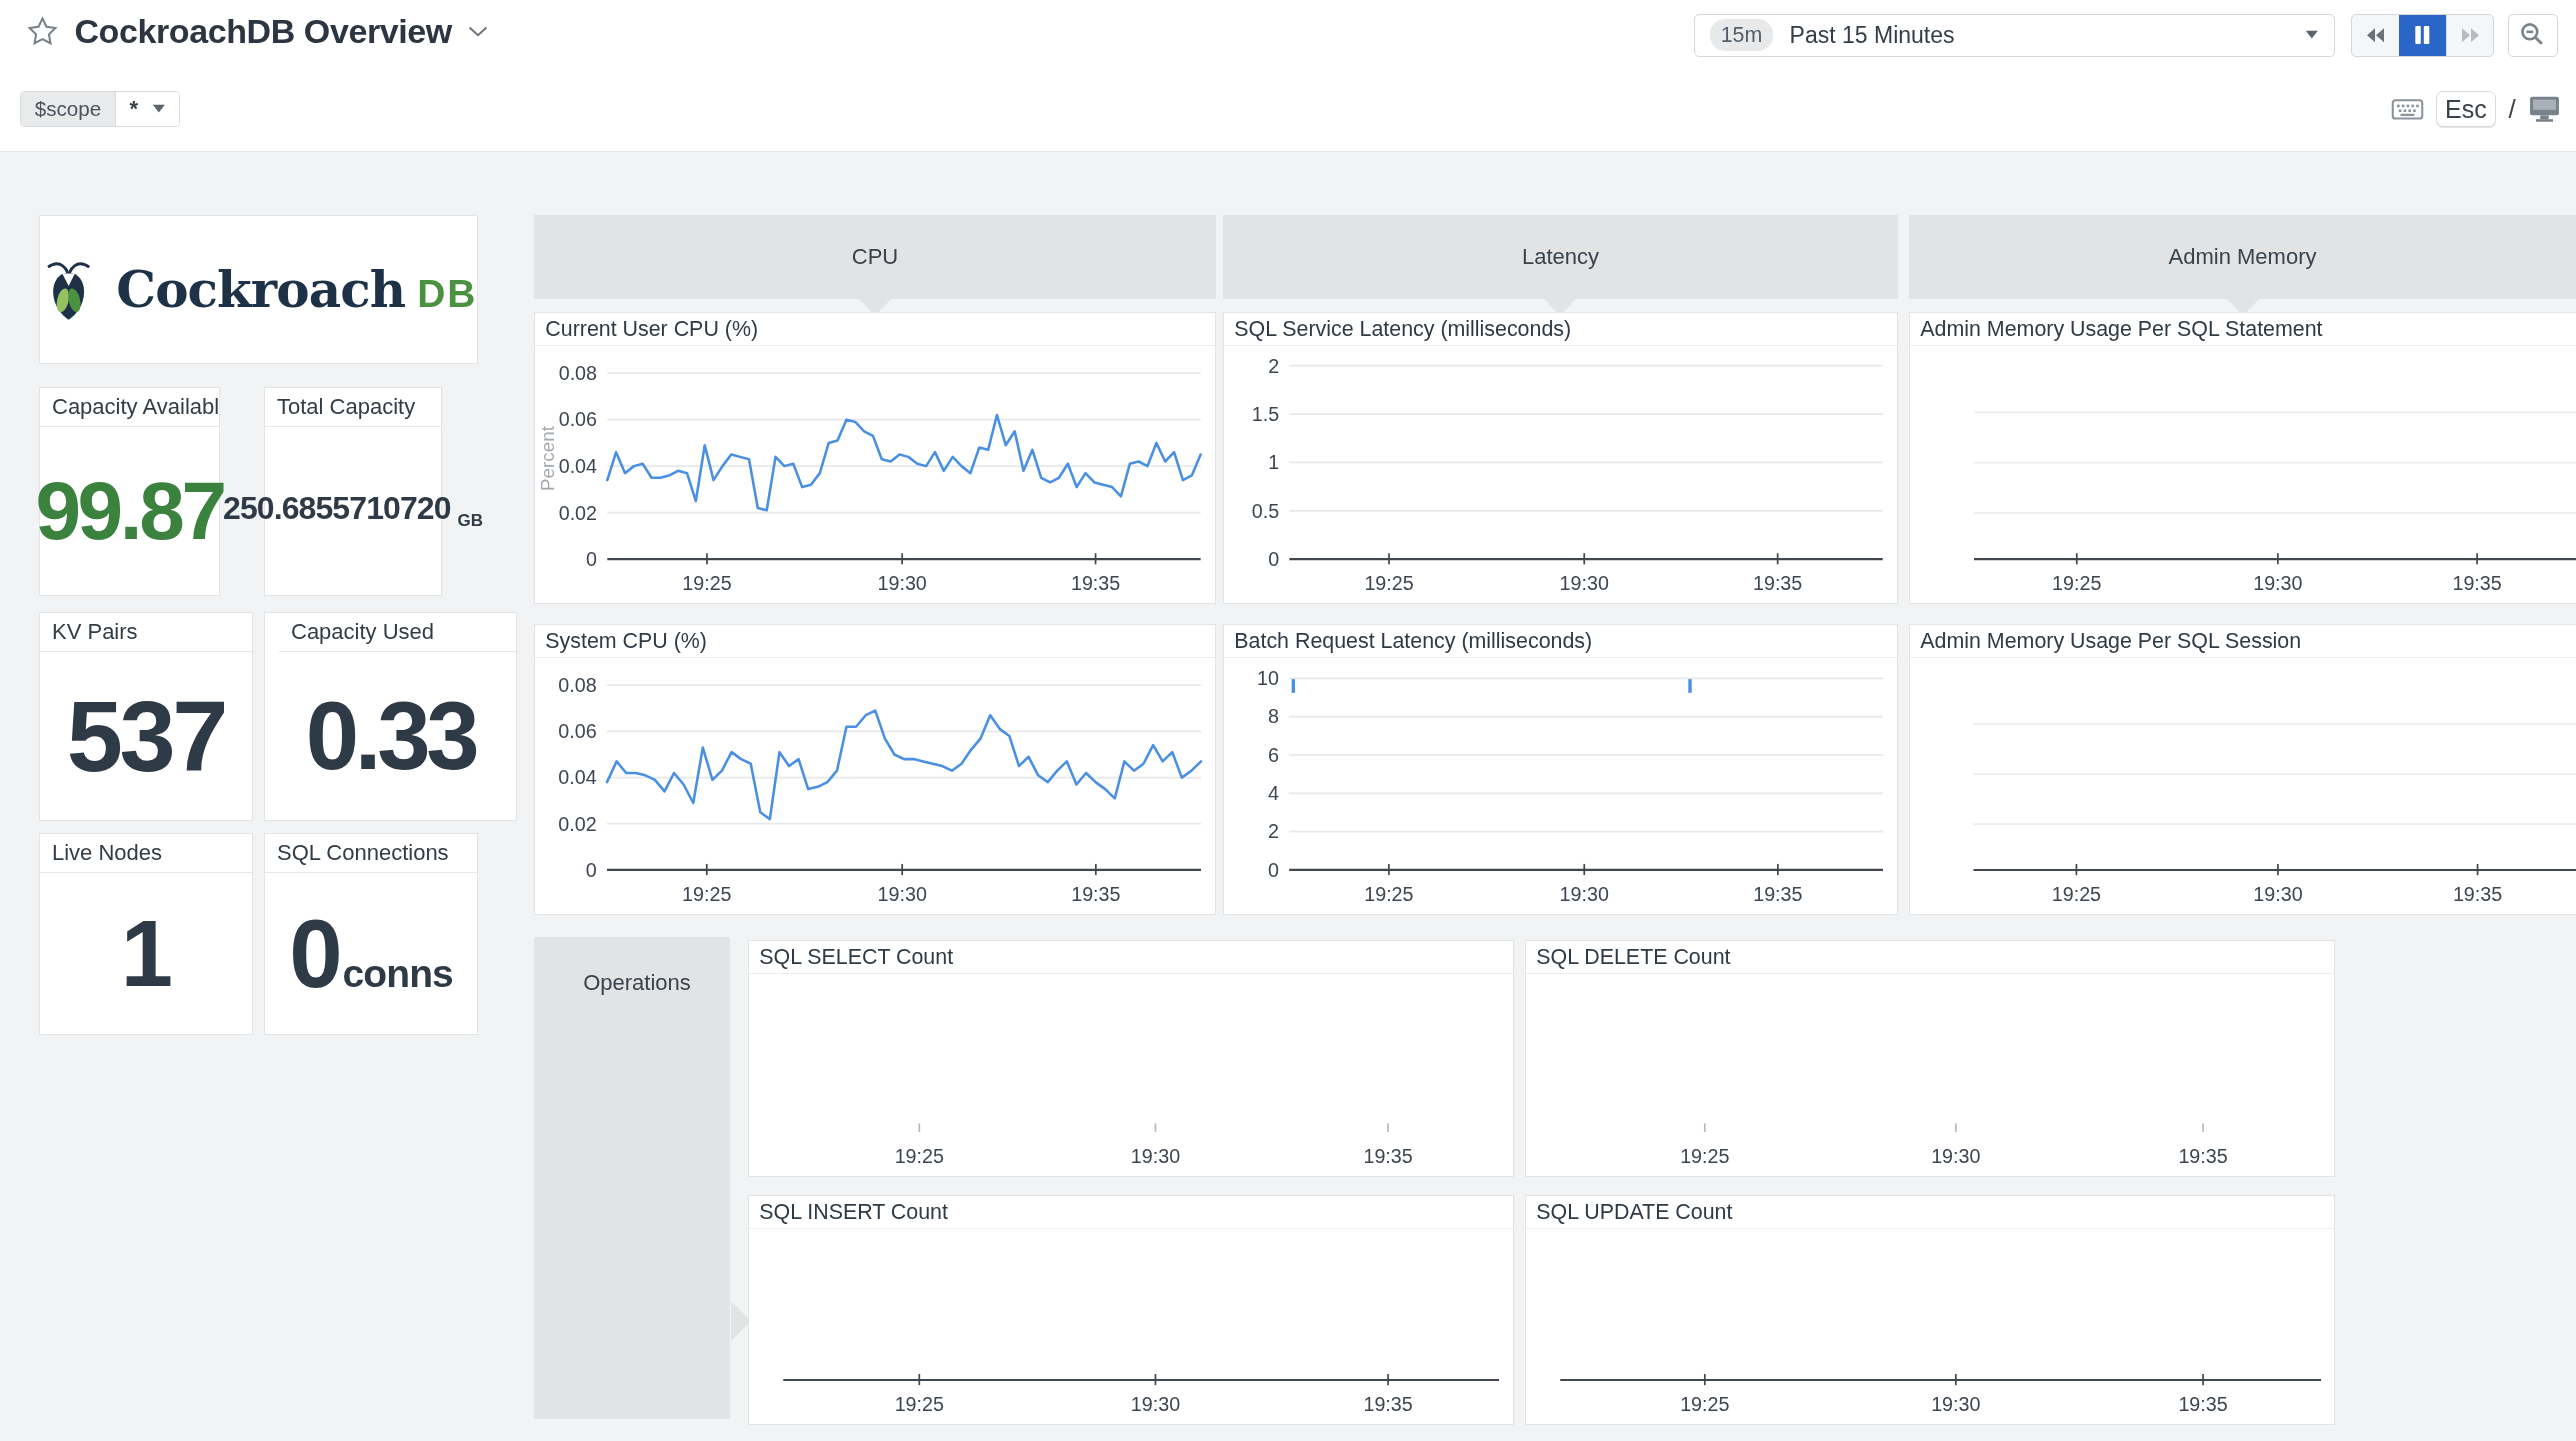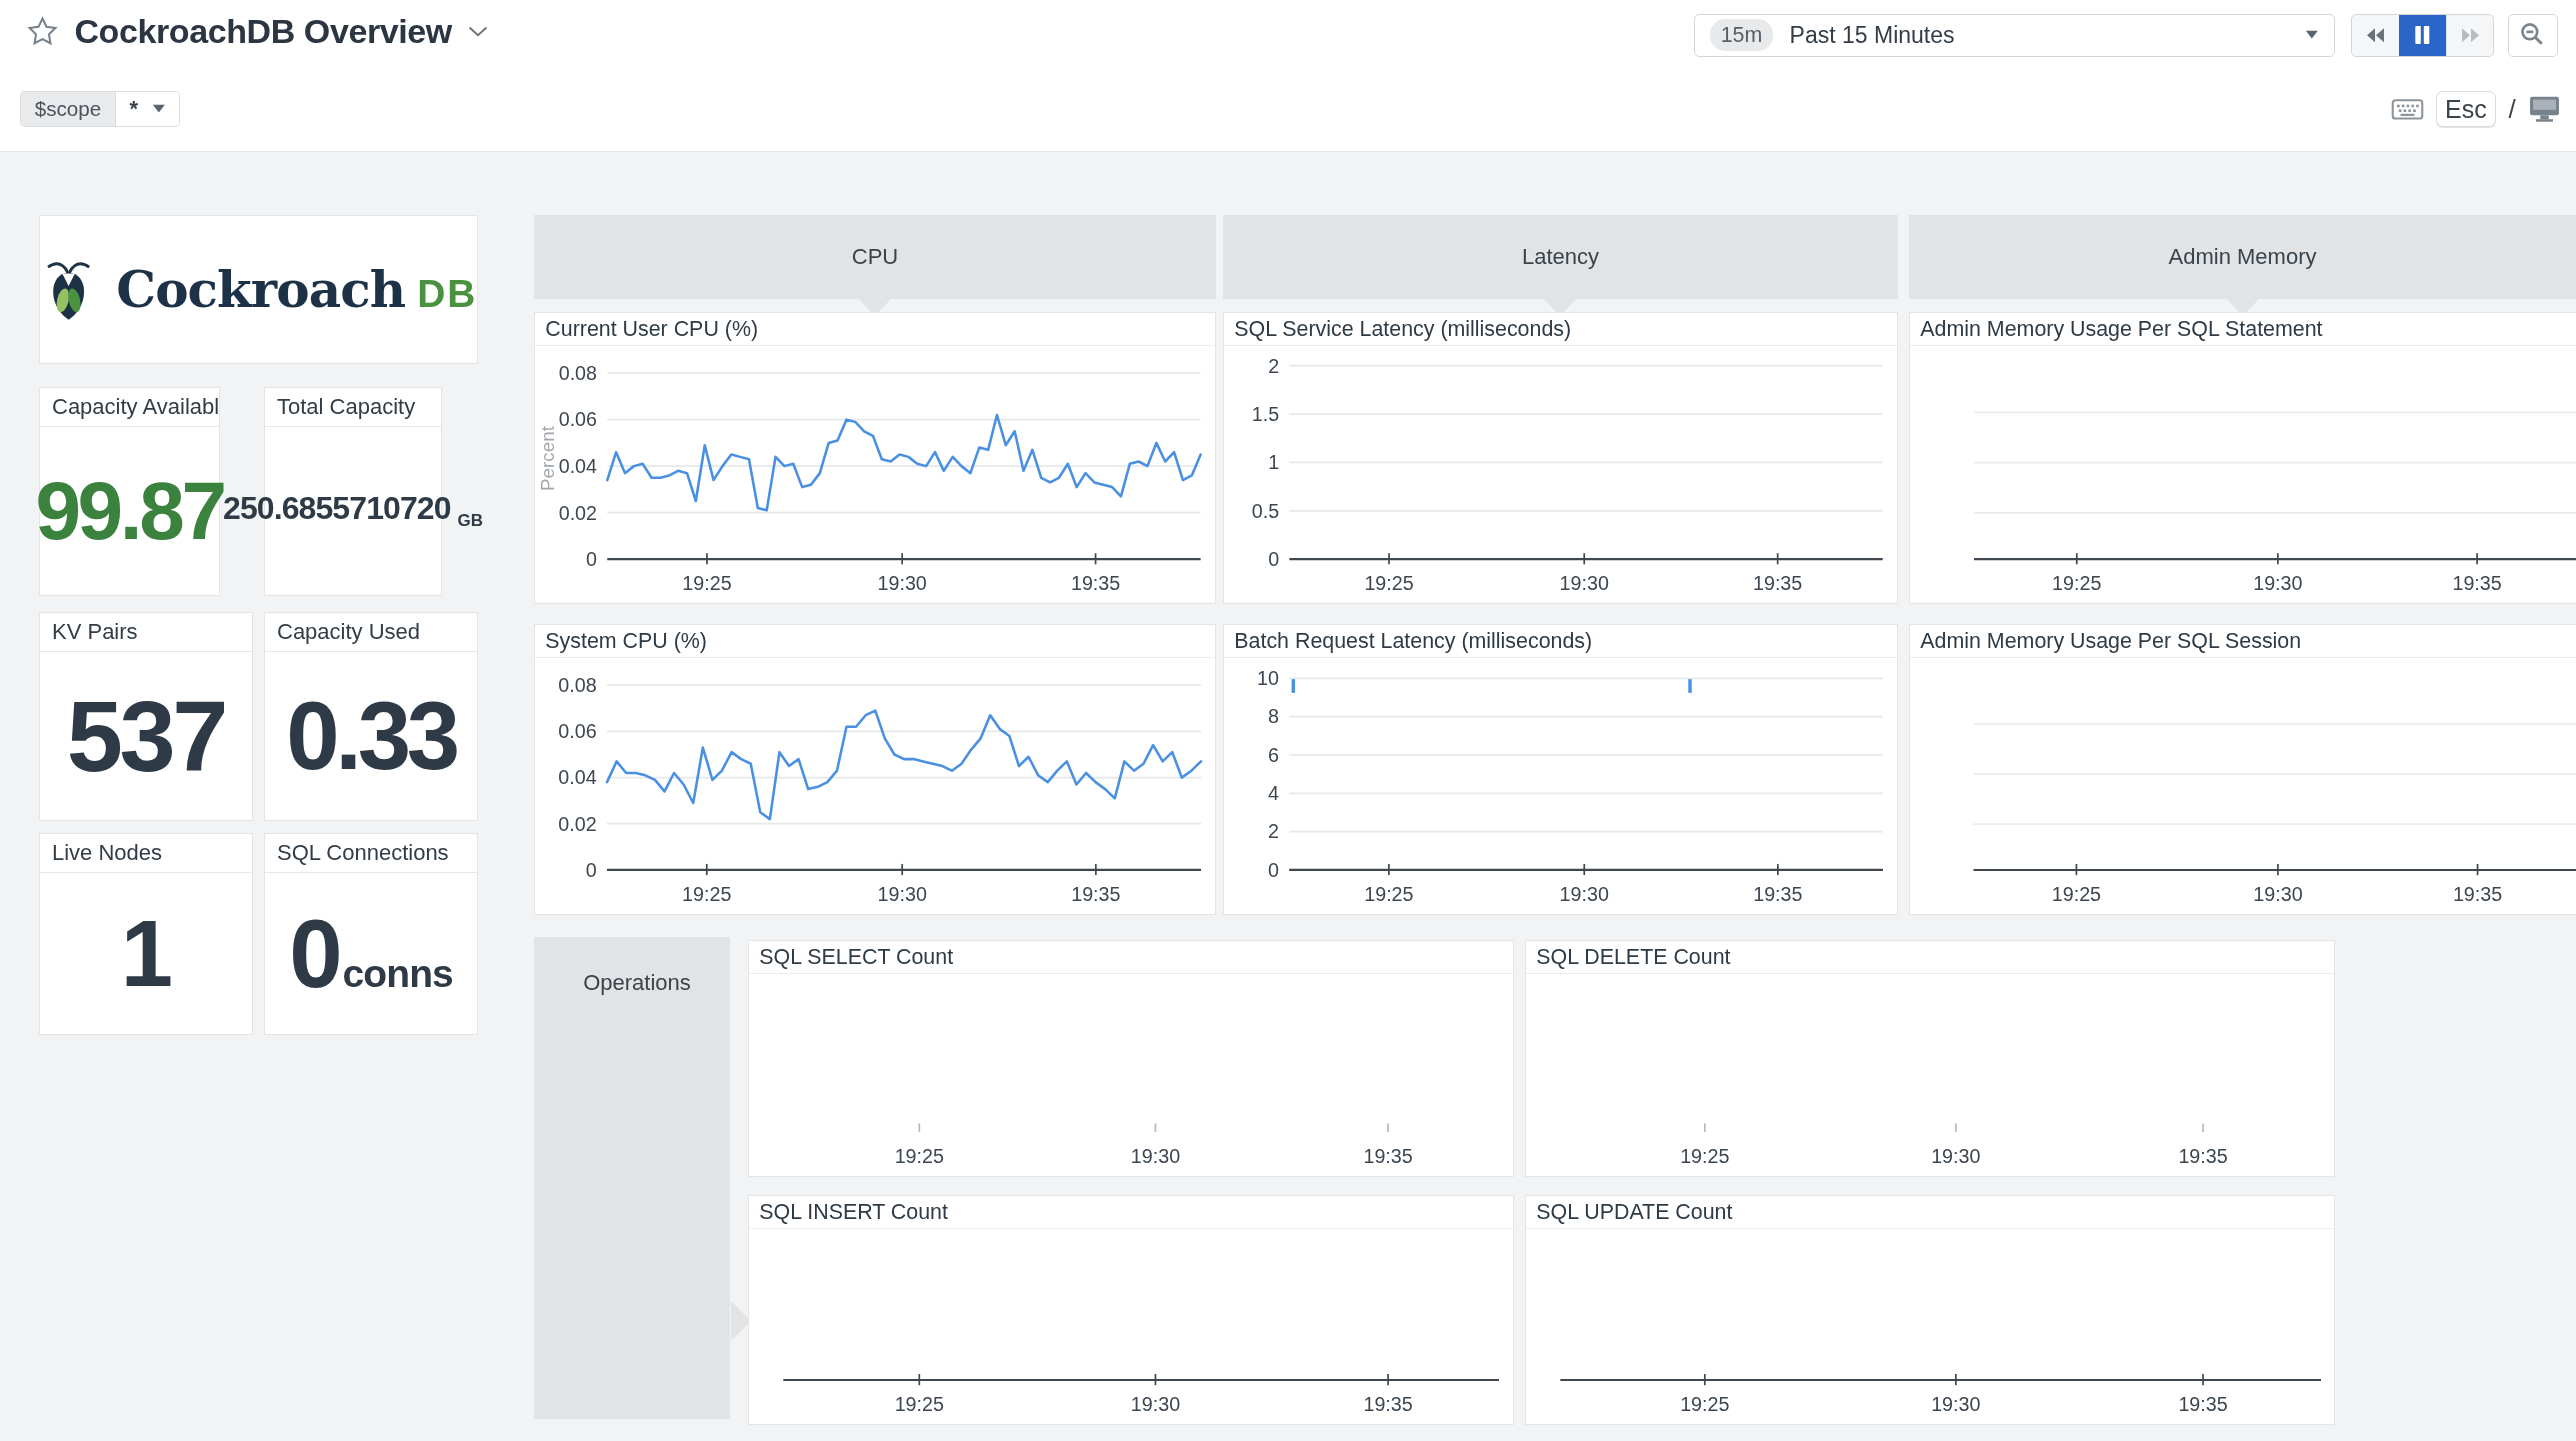--- a/index.html
+++ b/index.html
@@ -194,21 +194,21 @@
     </div>
   </div>
 
   <div class="card" style="left:39px;top:460px;width:214px;height:209px;">
     <div class="qv-title">KV Pairs</div>
     <div class="qv-value-area">
         <span class="qv-value" style="font-size:101px;letter-spacing:-3.4px;">537</span>
       </div>
   </div>
 
-  <div class="card" style="left:264px;top:460px;width:214px;height:209px;">
+  <div class="card" style="left:264px;top:460px;width:253px;height:209px;padding-left:14px;">
     <div class="qv-title">Capacity Used</div>
     <div class="qv-value-area">
         <span class="qv-value" style="font-size:96px;letter-spacing:-4.3px;">0.33</span>
       </div>
   </div>
 
   <div class="card" style="left:39px;top:681px;width:214px;height:202px;">
     <div class="qv-title">Live Nodes</div>
     <div class="qv-value-area">
         <span class="qv-value" style="font-size:94px;">1</span>

